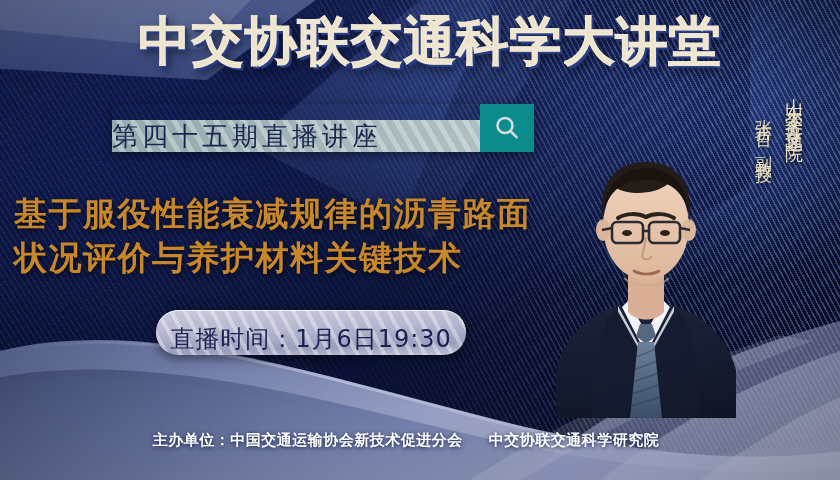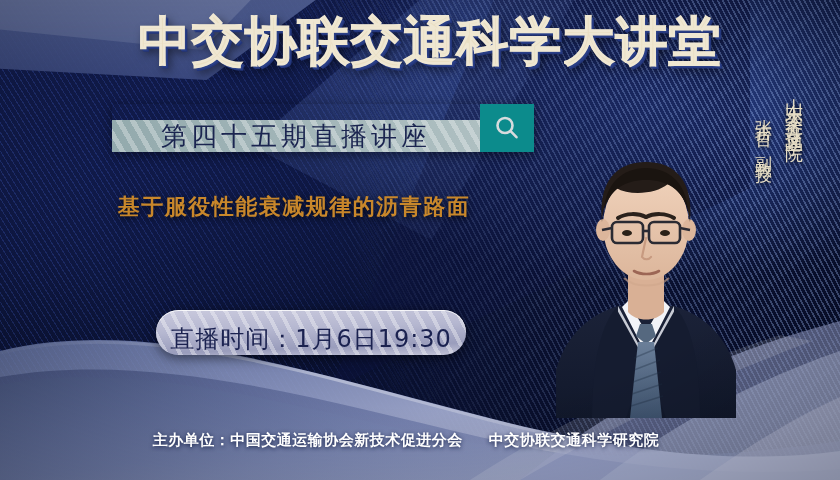--- a/index.html
+++ b/index.html
@@ -120,21 +120,21 @@
   .subbar{
     position:absolute;left:112px;top:104px;
     width:422px;height:48px;
     display:flex;align-items:stretch;
     box-shadow:0 3px 10px rgba(0,0,0,.45);
   }
   .subbar-body{
     flex:1;
     position:relative;
     background:linear-gradient(90deg,#93aaad 0%,#9fb3b6 40%,#aebfc1 100%);
-    display:flex;align-items:center;justify-content:center;
+    display:flex;align-items:center;justify-content:flex-start;
     overflow:hidden;
     margin-top:16px;
   }
   .subbar-body::after{
     content:"";position:absolute;inset:0;
     background:repeating-linear-gradient(60deg,
       rgba(255,255,255,0) 0px, rgba(255,255,255,0) 7px,
       rgba(255,255,255,.30) 7px, rgba(255,255,255,.30) 12px);
     pointer-events:none;
   }
@@ -145,24 +145,23 @@
     font-family:"DejaVu Sans","Liberation Sans",sans-serif;
   }
   .subbar-icon{
     width:54px;
     background:#0c8b8c;
     display:flex;align-items:center;justify-content:center;
   }
 
   .maintitle{
     position:absolute;left:14px;top:192px;width:560px;
-    text-align:center;
     color:#c8872b;
     font-weight:700;
-    font-size:22px;
+    font-size:33px;
     line-height:1.33;
     letter-spacing:1.5px;
     font-family:"DejaVu Sans","Liberation Sans",sans-serif;
     text-shadow:0 2px 6px rgba(0,0,0,.75);
   }
   .maintitle div{white-space:nowrap;}
 
   .timepill{
     position:absolute;left:156px;top:310px;
     width:310px;height:45px;
@@ -352,20 +351,21 @@
     <div class="subbar-icon">
       <svg width="30" height="30" viewBox="0 0 30 30" fill="none" stroke="#d7dbdd" stroke-width="2.6">
         <circle cx="13" cy="12.5" r="7.5"></circle>
         <line x1="18.6" y1="18.2" x2="24.5" y2="24.2" stroke-linecap="round"></line>
       </svg>
     </div>
   </div>
 
   <div class="maintitle">
     <div>基于服役性能衰减规律的沥青路面</div>
+    <div>状况评价与养护材料关键技术</div>
   </div>
 
   <div class="timepill">
     <span class="timepill-text">直播时间：1月6日19:30</span>
   </div>
 
   <div class="vert-wrap">
     <div class="vcol vcol-name">张吉哲　副教授</div>
     <div class="vcol vcol-org">山东大学齐鲁交通学院</div>
   </div>

